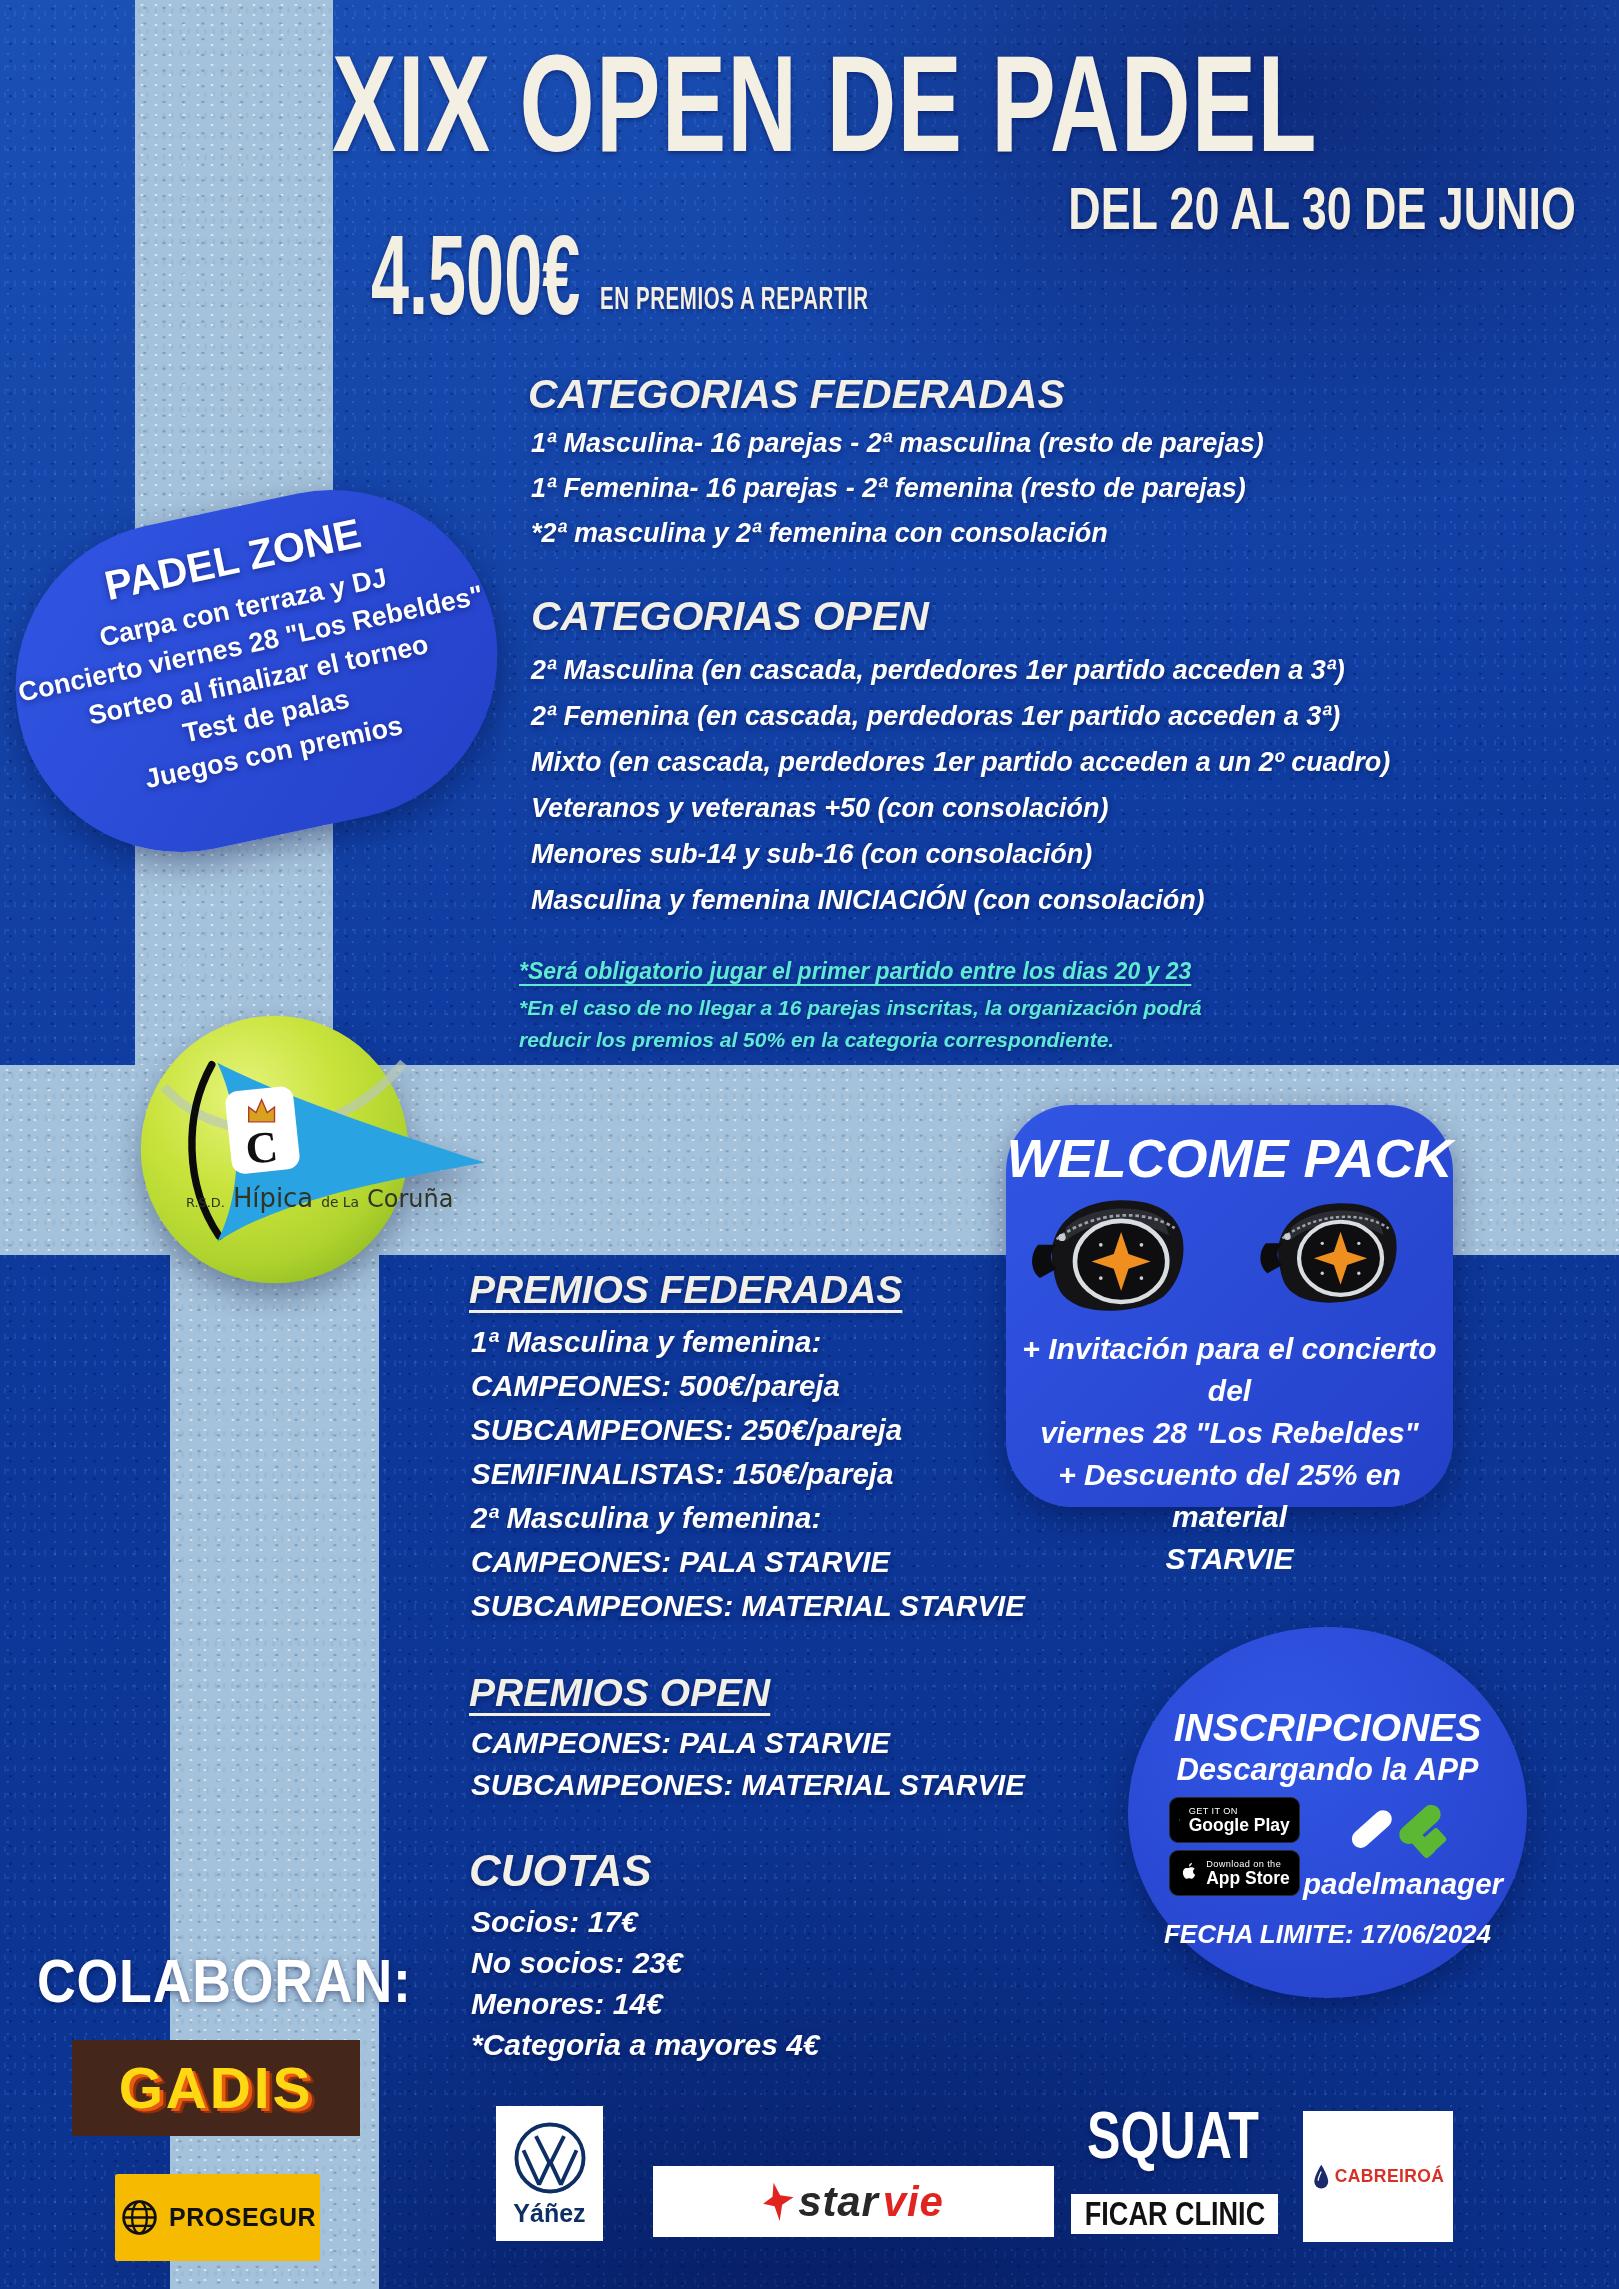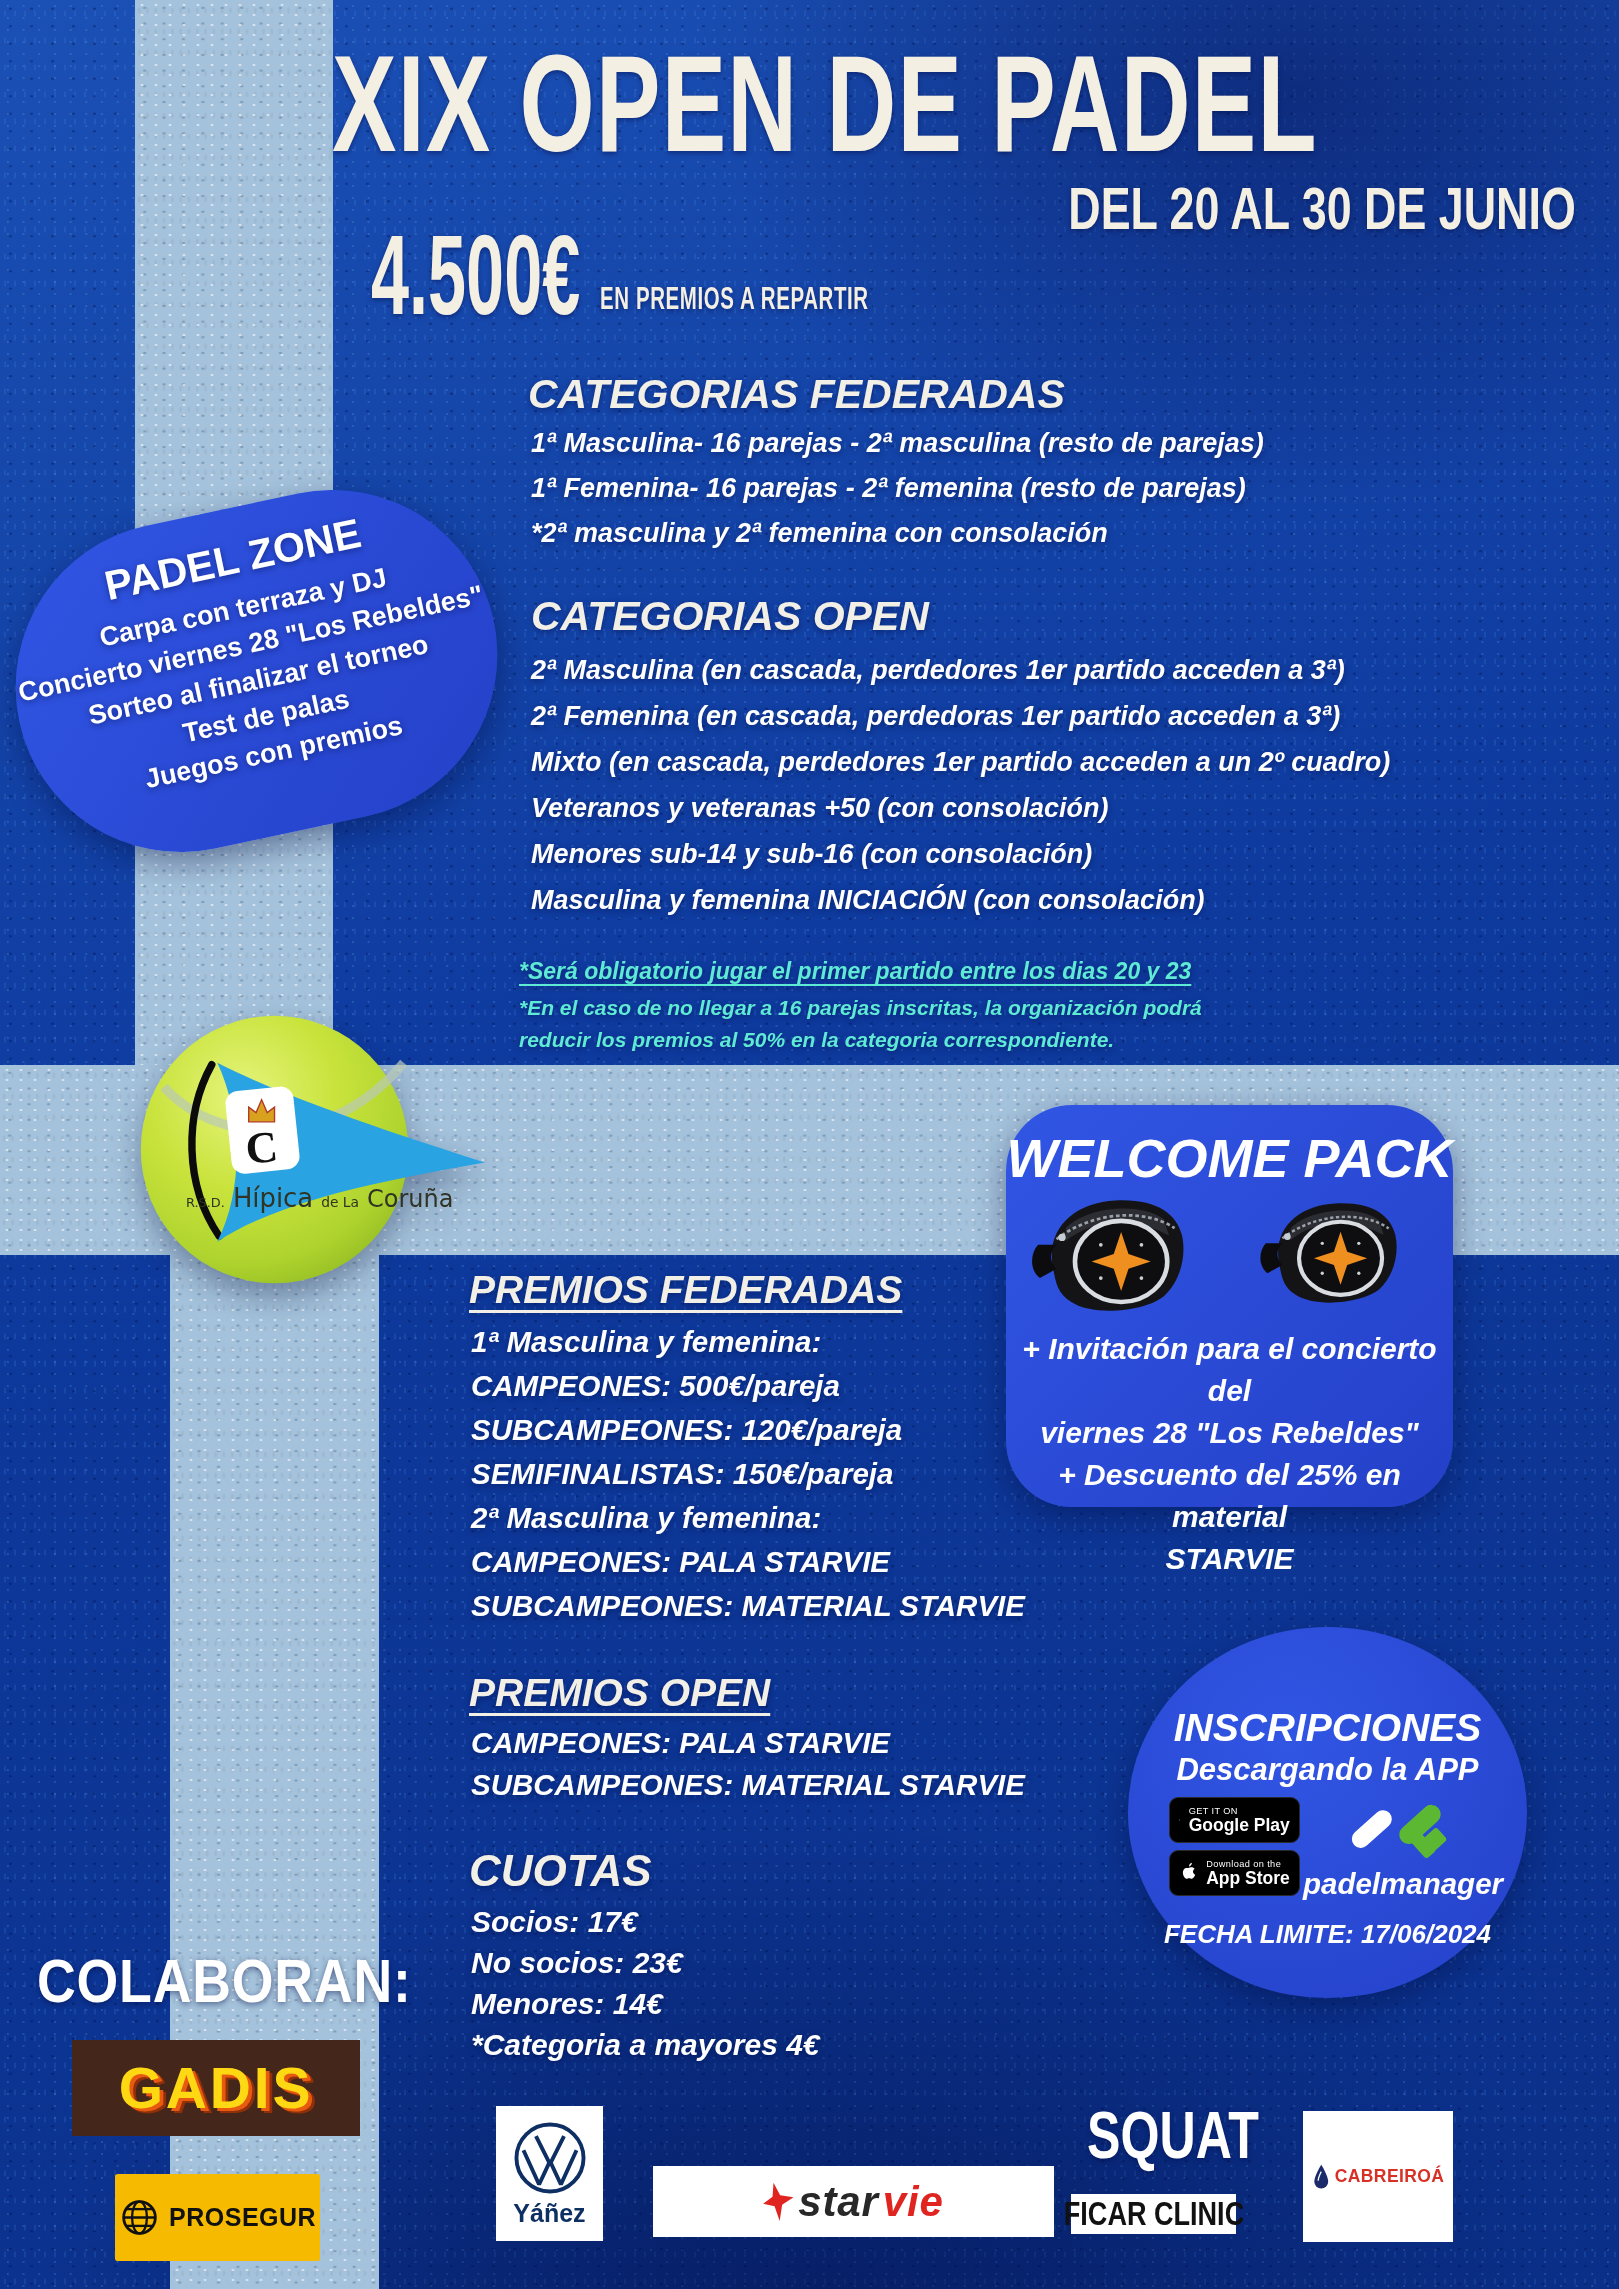--- a/index.html
+++ b/index.html
@@ -88,21 +88,21 @@
     display:flex;align-items:center;justify-content:center;gap:9.2px;}
   .prosegur span{font-size:25px;font-weight:bold;color:#111;letter-spacing:0.5px;}
   .vwcard{left:459px;top:2106px;width:107px;height:135px;background:#fff;display:flex;flex-direction:column;
     align-items:center;justify-content:center;gap:2px;margin-left:37px;}
   .vwcard span{font-size:25px;font-weight:bold;color:#0d2f63;}
   .starvie{left:653px;top:2166px;width:401px;height:71px;background:#fff;display:flex;align-items:center;
     justify-content:center;gap:4px;}
   .starvie .s1{font-size:42px;font-style:italic;font-weight:bold;letter-spacing:0.9px;color:#282828;}
   .starvie .s2{font-size:42px;font-style:italic;font-weight:bold;letter-spacing:0.9px;color:#e02420;}
   .squat{left:1087px;top:2097px;font-size:66px;font-weight:bold;color:#fff;transform:scaleX(.76);transform-origin:0 0;}
-  .ficar{left:1071px;top:2194px;width:165px;height:40px;background:#fff;display:flex;align-items:center;justify-content:center;}
+  .ficar{left:1071px;top:2194px;width:207px;height:40px;background:#fff;display:flex;align-items:center;justify-content:center;}
   .ficar span{font-size:33px;font-weight:bold;color:#111;transform:scaleX(.82);white-space:nowrap;}
   .cabre{left:1303px;top:2111px;width:150px;height:131px;background:#fff;display:flex;align-items:center;
     justify-content:center;gap:4.6px;}
   .cabre span{font-size:17.5px;font-weight:bold;color:#d93025;letter-spacing:0.4px;}
 
   .ball{left:138px;top:1009px;filter:drop-shadow(0 13px 14.8px rgba(0,10,50,.35));}
 </style>
 </head>
 <body>
 
@@ -170,21 +170,21 @@
       <tspan font-size="28" dx="4">Hípica</tspan>
       <tspan font-size="15" dx="4">de La</tspan>
       <tspan font-size="26" dx="4">Coruña</tspan>
     </text>
   </svg>
 
   <div class="abs sec-title u pf-title shadowed">PREMIOS FEDERADAS</div>
   <div class="abs sec-lines pf-lines shadowed">
     <div>1ª Masculina y femenina:</div>
     <div>CAMPEONES: 500€/pareja</div>
-    <div>SUBCAMPEONES: 120€/pareja</div>
+    <div>SUBCAMPEONES: 250€/pareja</div>
     <div>SEMIFINALISTAS: 150€/pareja</div>
     <div>2ª Masculina y femenina:</div>
     <div>CAMPEONES: PALA STARVIE</div>
     <div>SUBCAMPEONES: MATERIAL STARVIE</div>
   </div>
 
   <div class="abs wpack">
     <div class="wp-title">WELCOME PACK</div>
     <svg class="wp-bags" width="406" height="135" viewBox="0 0 440 146">
       <g id="bag1">

